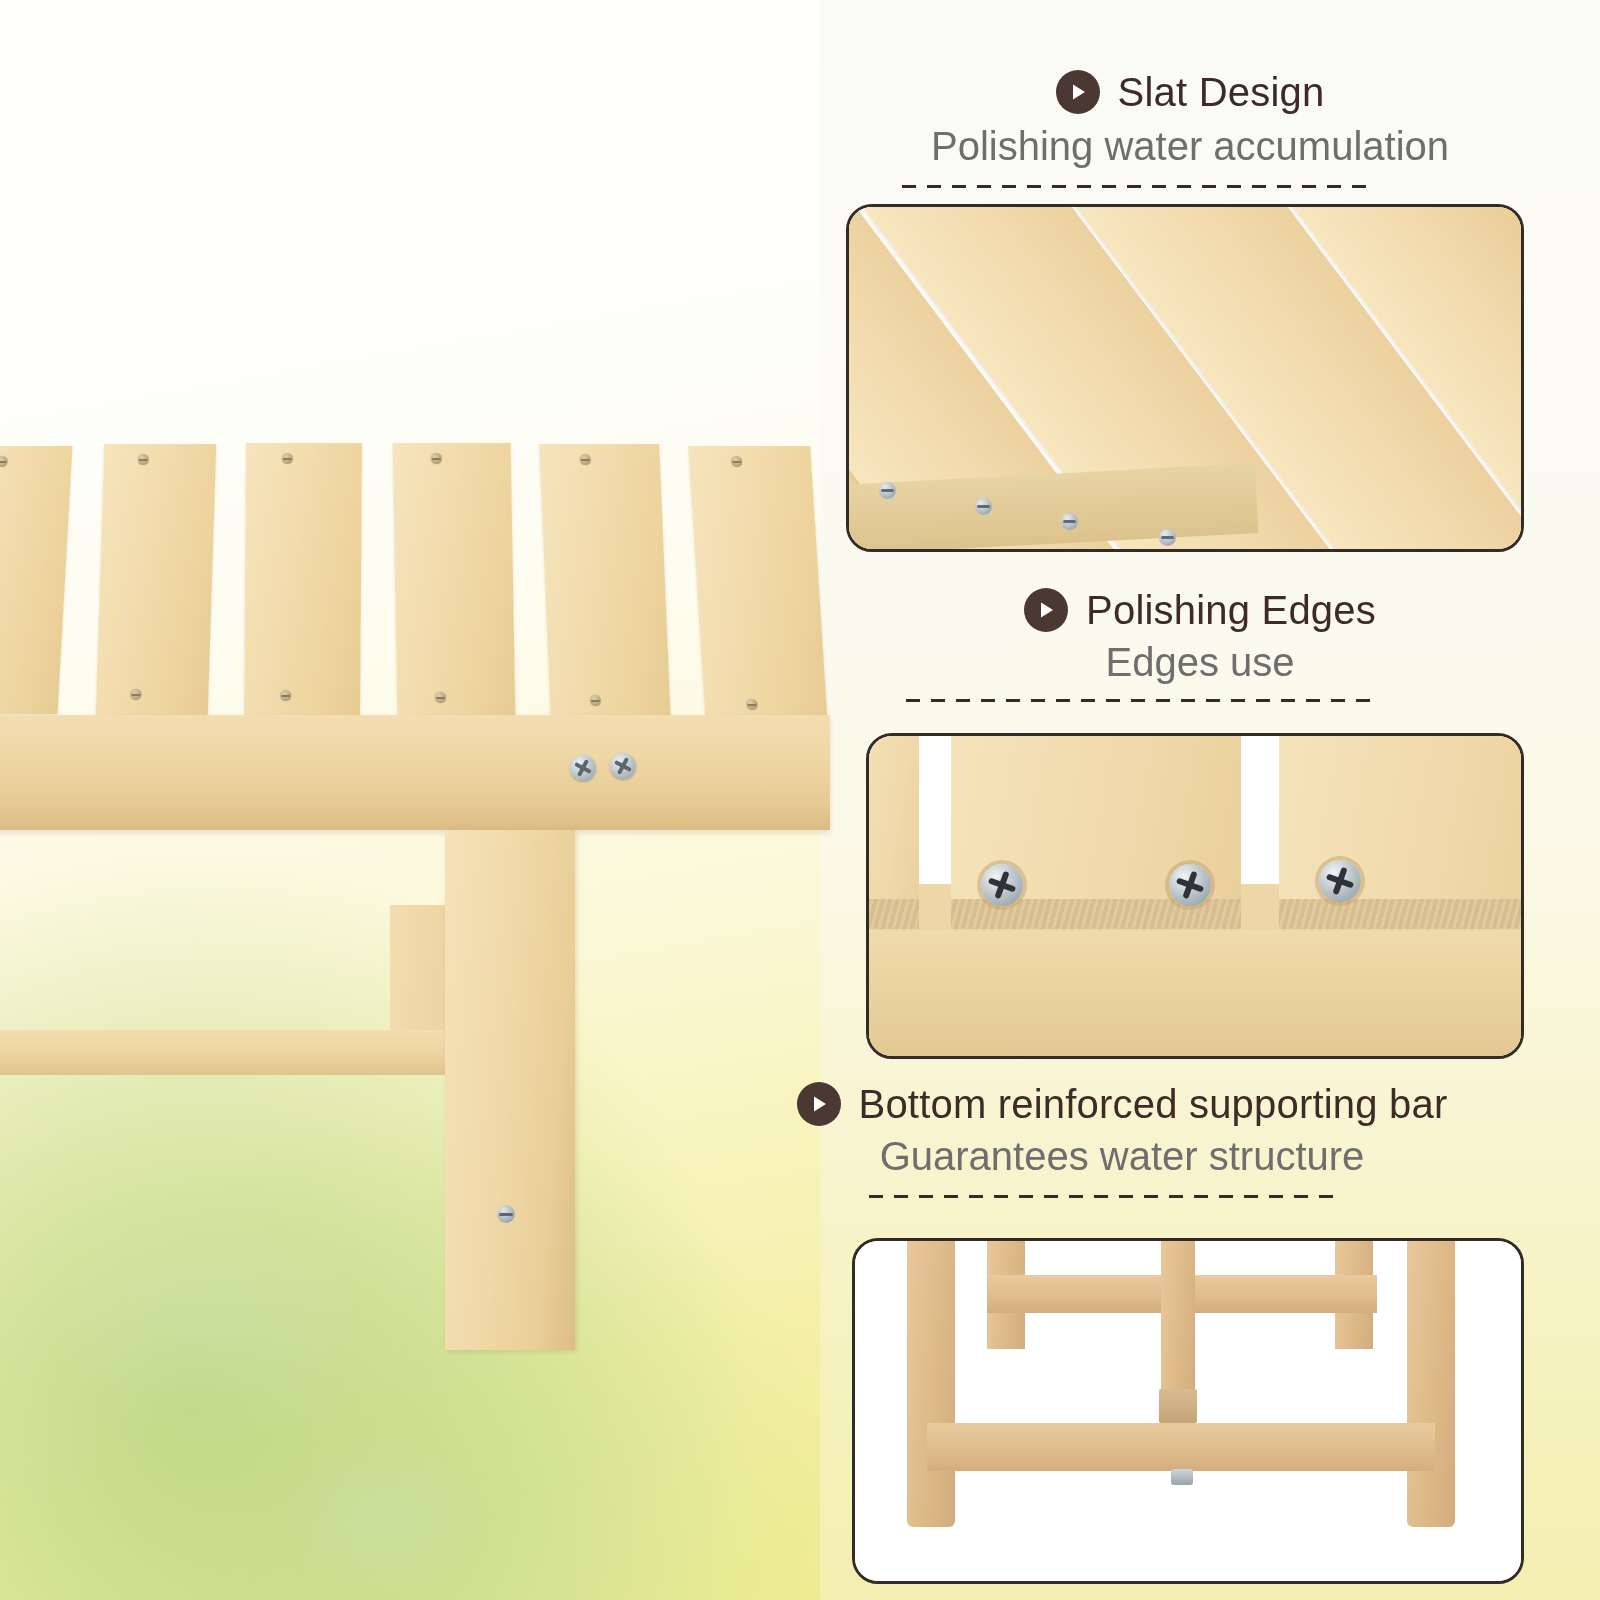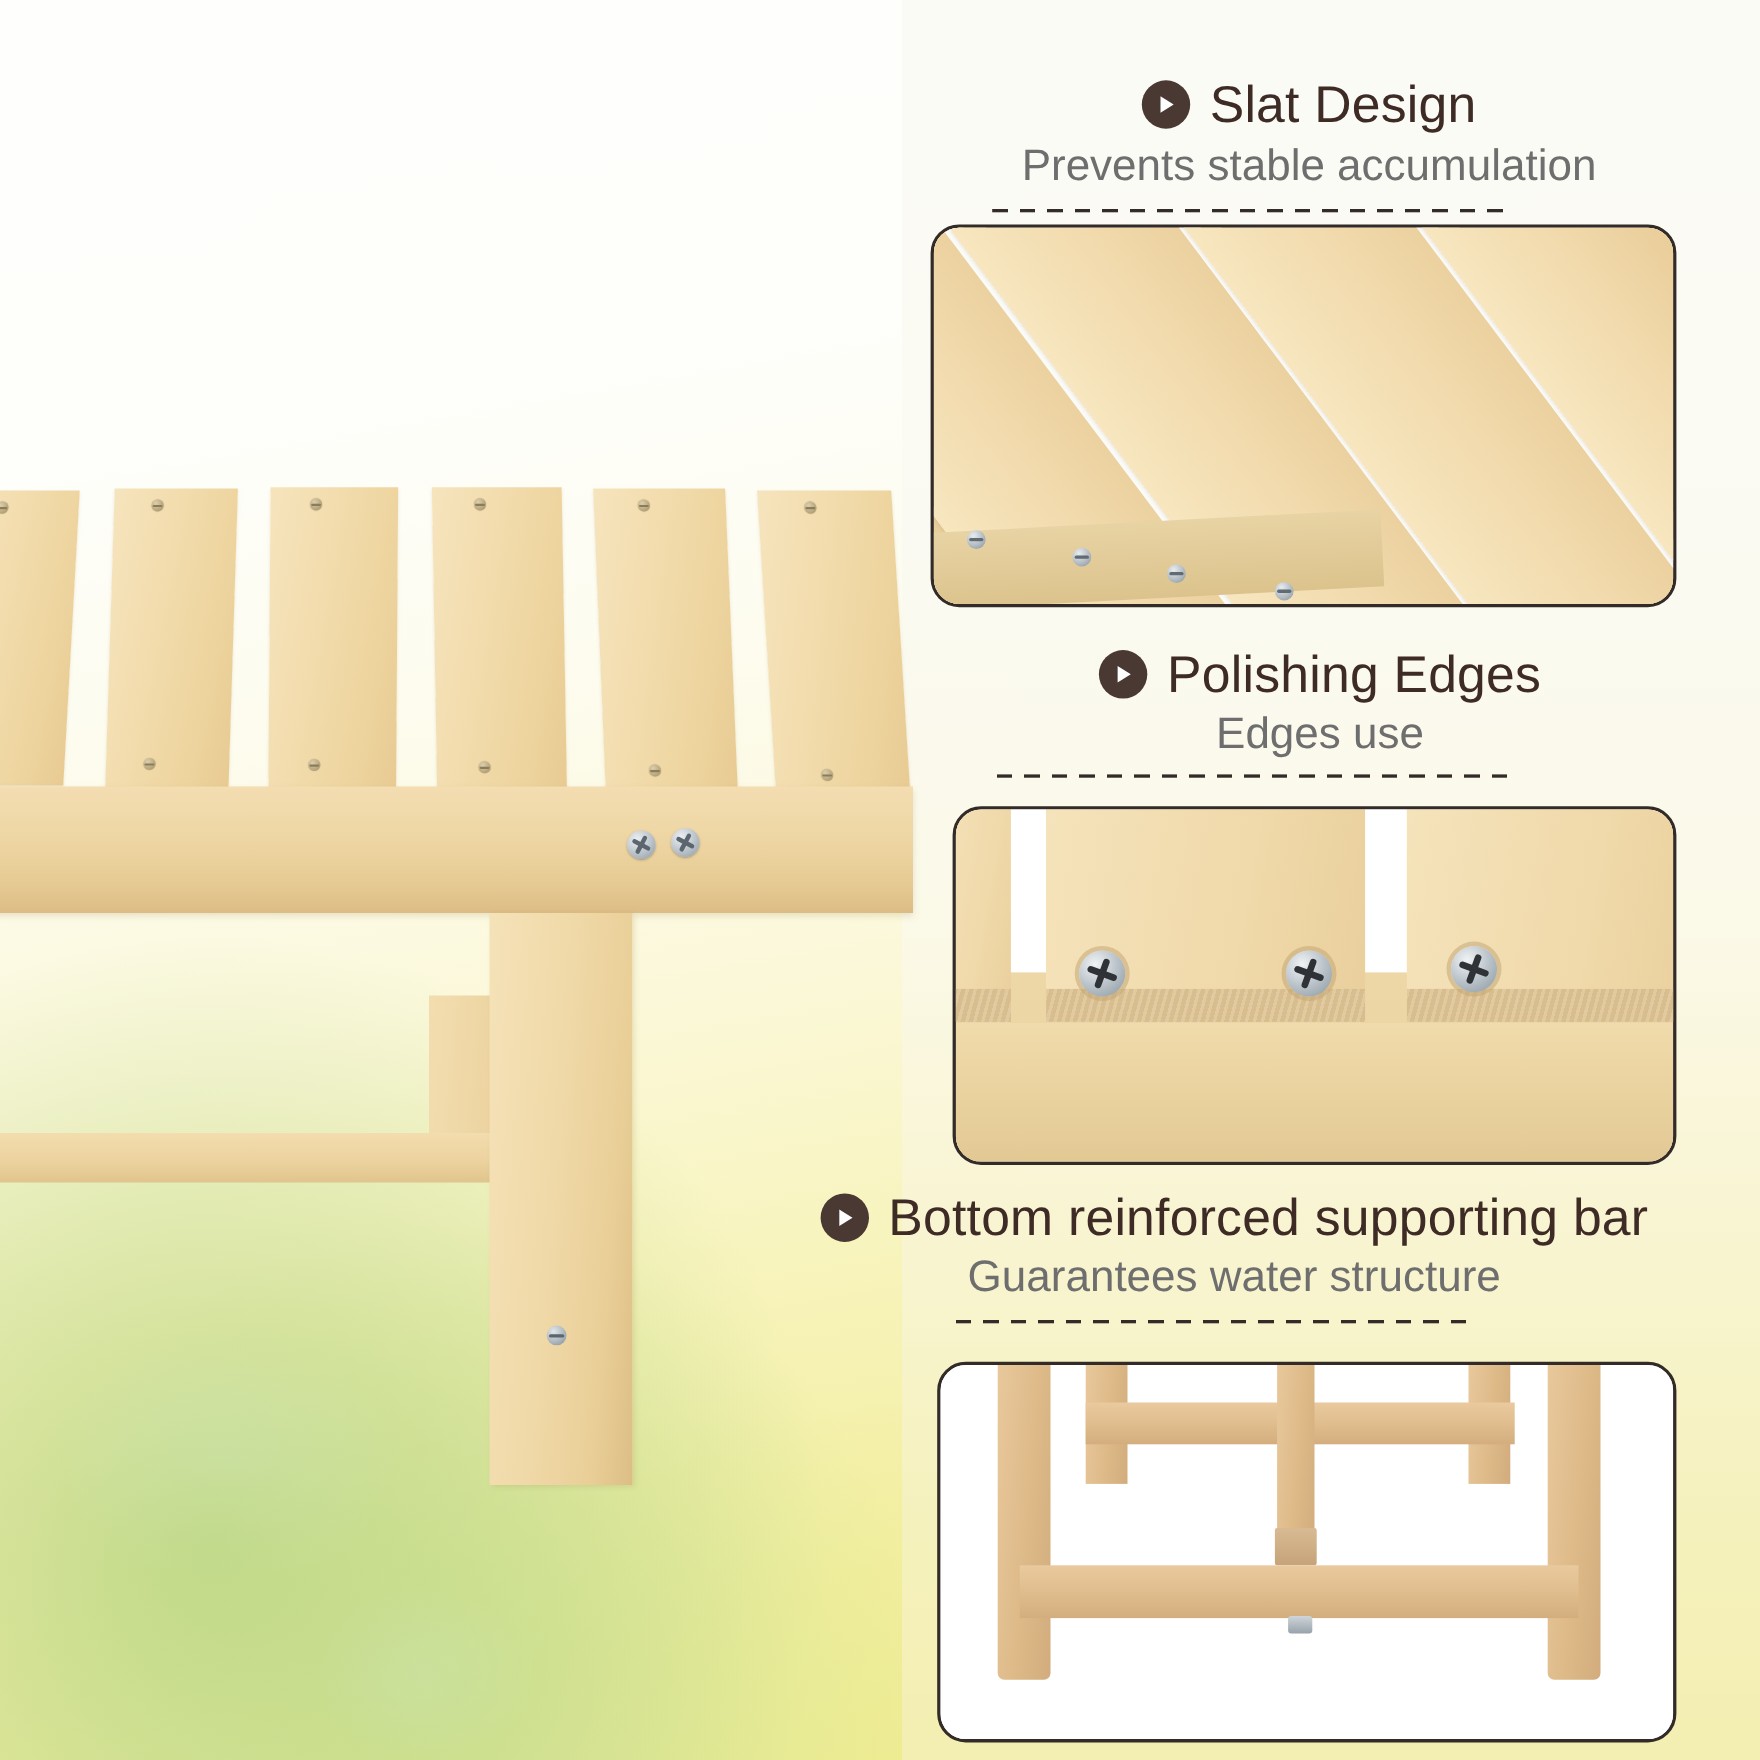--- a/index.html
+++ b/index.html
@@ -55,21 +55,21 @@
     background:linear-gradient(180deg,#f3dcae 0%,#ecd39f 55%,#e0c48d 100%);}
   .brace{position:absolute;left:450px;top:475px;width:75px;height:160px;
     background:linear-gradient(95deg,#f3ddb0 0%,#ead09b 100%);}
 
   
   .feature{position:absolute;}
   .f-head{display:flex;align-items:center;justify-content:center;gap:18px;white-space:nowrap;}
   .play-icon{flex:0 0 auto;width:44px;height:44px;border-radius:50%;
     background:#4a3832;display:flex;align-items:center;justify-content:center;}
   .play-icon svg{display:block;}
-  .f-title{font-size:47px;font-weight:400;color:#3e2b26;letter-spacing:.2px;line-height:1.05;}
+  .f-title{font-size:40px;font-weight:400;color:#3e2b26;letter-spacing:.2px;line-height:1.05;}
   .f-sub{text-align:center;font-size:40px;color:#6e6e6e;font-weight:400;line-height:1.12;white-space:nowrap;}
   .dash{height:3px;background-image:repeating-linear-gradient(to right,#332b28 0 14px,transparent 14px 25px);}
 
   .panel{position:absolute;border:3px solid #332b28;border-radius:26px;overflow:hidden;background:#fff;}
 
   
   .p1-bg{position:absolute;inset:0;background:linear-gradient(180deg,#f4ddb0,#edd29e);}
   .p1-slat{position:absolute;background:linear-gradient(90deg,#f7e6bf,#f1d9ab 55%,#e9cd99);
     transform-origin:center;box-shadow:0 0 4px rgba(150,120,70,.25);}
   .p1-gap{position:absolute;background:#fbfbf8;transform-origin:center;}
@@ -150,21 +150,21 @@
 
   <div class="feature" style="left:840px;top:70px;width:700px;">
     <div class="f-head">
       <span class="play-icon">
         <svg width="22" height="22" viewBox="0 0 22 22">
             <polygon points="6,3.5 18,11 6,18.5" fill="#ffffff"></polygon>
           </svg>
       </span>
       <span class="f-title">Slat Design</span>
     </div>
-    <div class="f-sub" style="margin-top:10px;">Prevents stable accumulation</div>
+    <div class="f-sub" style="margin-top:10px;">Polishing water accumulation</div>
     <div class="dash" style="margin:16px 0 0 62px;width:470px;"></div>
   </div>
 
   <div class="panel" style="left:846px;top:204px;width:672px;height:342px;">
     <div class="p1-bg"></div>
     <div class="p1-slat" style="left:-210px;top:-80px;width:150px;height:560px;transform:rotate(-37deg);"></div>
     <div class="p1-gap" style="left:-118px;top:-80px;width:17px;height:560px;transform:rotate(-37deg);"></div>
     <div class="p1-slat" style="left:-30px;top:-110px;width:196px;height:600px;transform:rotate(-37deg);"></div>
     <div class="p1-gap" style="left:152px;top:-110px;width:16px;height:600px;transform:rotate(-37deg);"></div>
     <div class="p1-slat" style="left:182px;top:-120px;width:198px;height:620px;transform:rotate(-37deg);"></div>

